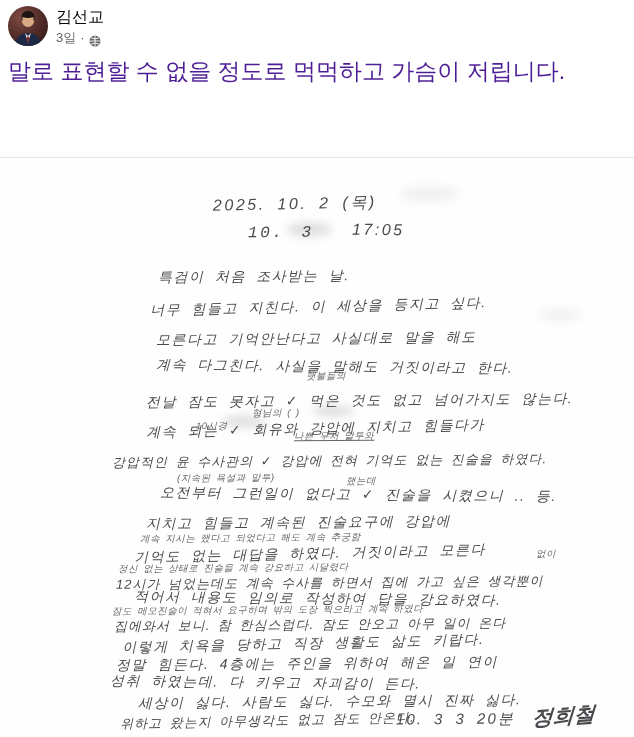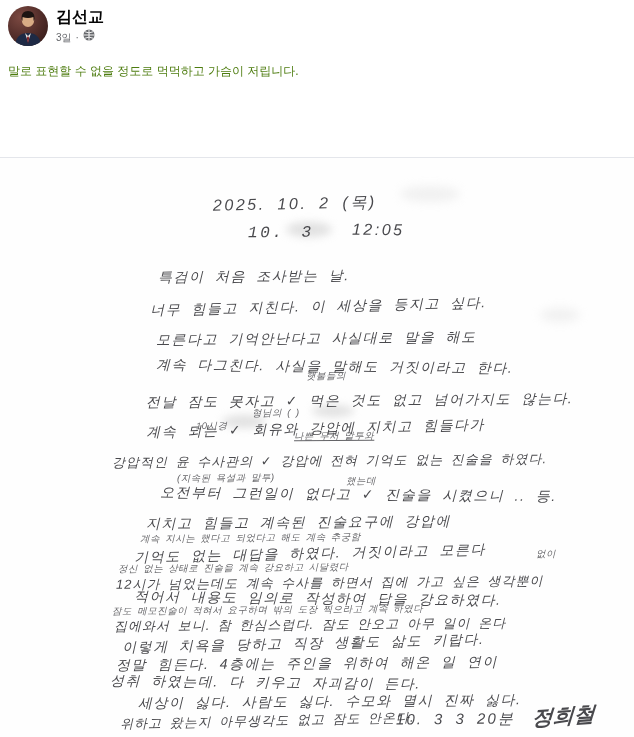--- a/index.html
+++ b/index.html
@@ -10,26 +10,26 @@
   }
   
   .post-header{display:flex;align-items:flex-start;padding:6px 8px 0 8px;}
   .avatar{
     width:40px;height:40px;border-radius:50%;flex:0 0 40px;overflow:hidden;
     background:radial-gradient(circle at 32% 28%,#7d4a42 0%,#57302c 45%,#2c1514 100%);
     position:relative;cursor:pointer;
   }
   .avatar svg{position:absolute;left:0;top:0;}
   .header-texts{margin-left:8px;padding-top:1px;}
-  .author-name{font-size:16px;font-weight:700;color:#050505;line-height:20px;cursor:pointer;}
-  .meta-row{display:flex;align-items:flex-start;margin-top:2px;color:#65676b;font-size:10px;line-height:17px;}
+  .author-name{font-size:16px;font-weight:400;color:#050505;line-height:20px;cursor:pointer;}
+  .meta-row{display:flex;align-items:flex-end;margin-top:2px;color:#65676b;font-size:13px;line-height:17px;}
   .meta-dot{margin:0 4px;color:#65676b;}
   .globe{width:12px;height:12px;display:inline-block;}
   
-  .post-text{padding:0 8px;font-size:12px;line-height:26px;color:#4d7c0f;}
+  .post-text{padding:0 8px;font-size:23px;line-height:26px;color:#4c1d95;}
   .post-text .para1{margin-top:12px;}
   .post-text .para2{margin-top:18px;}
   .post-text .tline{display:block;white-space:nowrap;}
   
   .attachment{
     position:absolute;left:0;top:157px;width:634px;height:580px;
     background:#fefefe;border-top:1px solid #e4e6eb;cursor:pointer;
   }
   .hw{
     position:absolute;white-space:nowrap;color:#3a3a3e;
@@ -84,21 +84,21 @@
 <div class="attachment">
 
   <div class="smudge" style="left:400px;top:28px;width:60px;height:16px;"></div>
   <div class="smudge" style="left:540px;top:150px;width:40px;height:14px;"></div>
   <div class="blur-patch" style="left:286px;top:64px;width:46px;height:15px;"></div>
   <div class="blur-patch" style="left:312px;top:247px;width:42px;height:12px;"></div>
   <div class="blur-patch" style="left:222px;top:257px;width:44px;height:13px;"></div>
 
   <div class="hw date r1" style="left:213px;top:36px;">2025.  10. 2 (목)</div>
   <div class="hw date" style="left:248px;top:66px;font-family:Liberation Mono, monospace;">10. 3</div>
-  <div class="hw date r2" style="left:352px;top:63px;">12:05</div>
+  <div class="hw date r2" style="left:352px;top:63px;">17:05</div>
 
   <div class="hw" style="left:158px;top:110px;">특검이  처음  조사받는 날.</div>
   <div class="hw r1" style="left:150px;top:140px;">너무  힘들고  지친다.  이  세상을  등지고  싶다.</div>
   <div class="hw" style="left:156px;top:172px;">모른다고  기억안난다고  사실대로  말을  해도</div>
   <div class="hw r2" style="left:156px;top:200px;">계속  다그친다.  사실을  말해도  거짓이라고  한다.</div>
   <div class="hw" style="left:146px;top:234px;">전날  잠도  못자고 ✓ 먹은 것도  없고  넘어가지도  않는다.</div>
   <div class="hw r1" style="left:146px;top:262px;">계속 되는 ✓ 회유와  강압에  지치고  힘들다가</div>
   <div class="hw t" style="left:112px;top:294px;">강압적인  윤 수사관의 ✓ 강압에  전혀  기억도  없는  진술을  하였다.</div>
   <div class="hw r2" style="left:160px;top:328px;">오전부터  그런일이  없다고 ✓ 진술을  시켰으니 .. 등.</div>
   <div class="hw" style="left:146px;top:356px;">지치고  힘들고  계속된  진술요구에  강압에</div>

